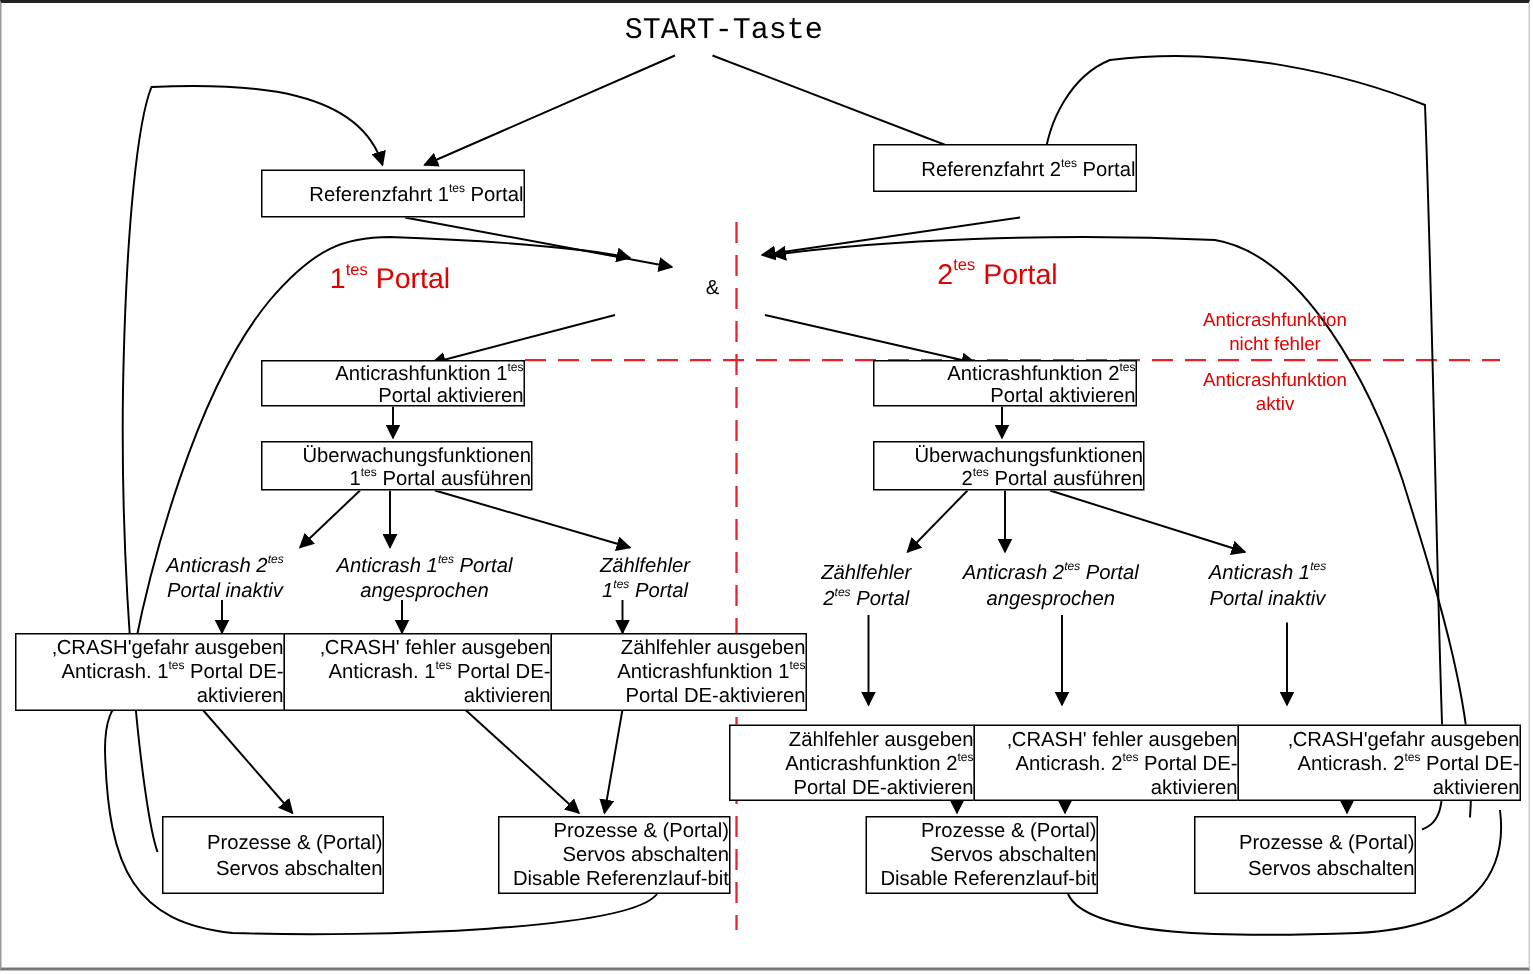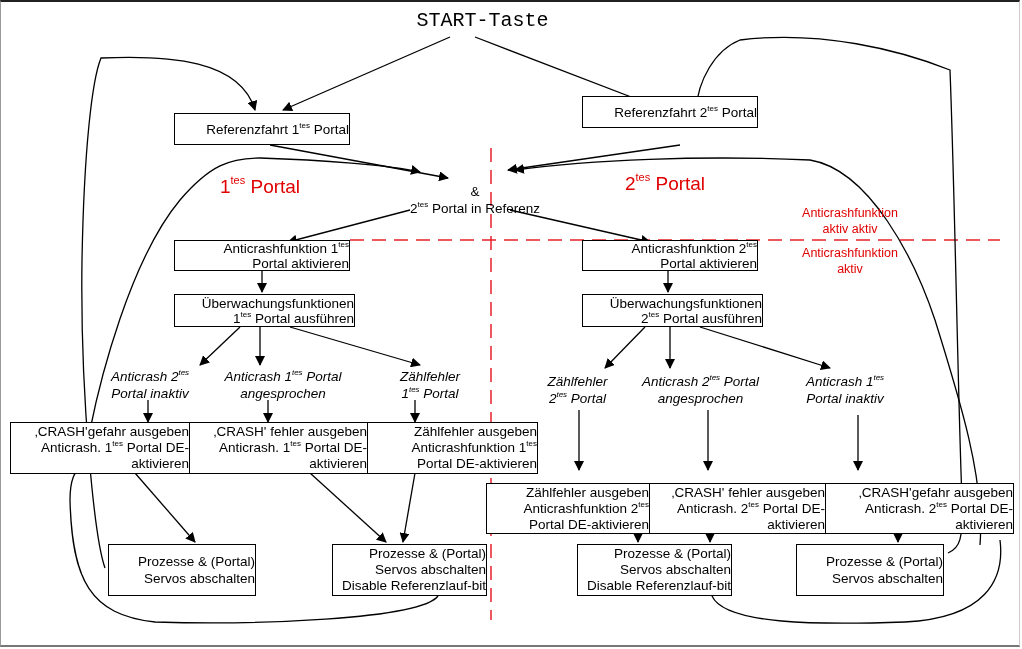--- a/index.html
+++ b/index.html
@@ -90,37 +90,36 @@
 
 <div class="lbl red portal-title" style="left:200px; top:178px; width:120px;">
   <span><span>1</span><sup>tes</sup> <span>Portal</span></span>
 </div>
 <div class="lbl red portal-title" style="left:605px; top:175px; width:120px;">
   <span><span>2</span><sup>tes</sup> <span>Portal</span></span>
 </div>
 
 <div class="lbl red" style="left:780px; top:205px; width:140px; font-size:12.5px; line-height:16px;">
   <div>Anticrashfunktion</div>
-  <div>aktiv aktiv</div>
+  <div>nicht fehler</div>
 </div>
 <div class="lbl red" style="left:780px; top:245px; width:140px; font-size:12.5px; line-height:16px;">
   <div>Anticrashfunktion</div>
   <div>aktiv</div>
 </div>
 
 <div class="box" style="left:174px; top:113px; width:176px; height:32px;">
   <span><span>Referenzfahrt 1</span><sup>tes</sup><span> Portal</span></span>
 </div>
 <div class="box" style="left:582px; top:96px; width:176px; height:32px;">
   <span><span>Referenzfahrt 2</span><sup>tes</sup><span> Portal</span></span>
 </div>
 
 <div class="lbl" style="left:385px; top:183px; width:180px; line-height:17px;">
   <div>&amp;</div>
-  <div><span>2</span><sup>tes</sup><span> Portal in Referenz</span></div>
 </div>
 
 <div class="box" style="left:174px; top:240px; width:176px; height:31px; line-height:15px;">
   <span><span>Anticrashfunktion 1</span><sup>tes</sup></span>
   <span>Portal aktivieren</span>
 </div>
 <div class="box" style="left:174px; top:294px; width:181px; height:33px; line-height:15px;">
   <span>Überwachungsfunktionen</span>
   <span><span>1</span><sup>tes</sup><span> Portal ausführen</span></span>
 </div>

